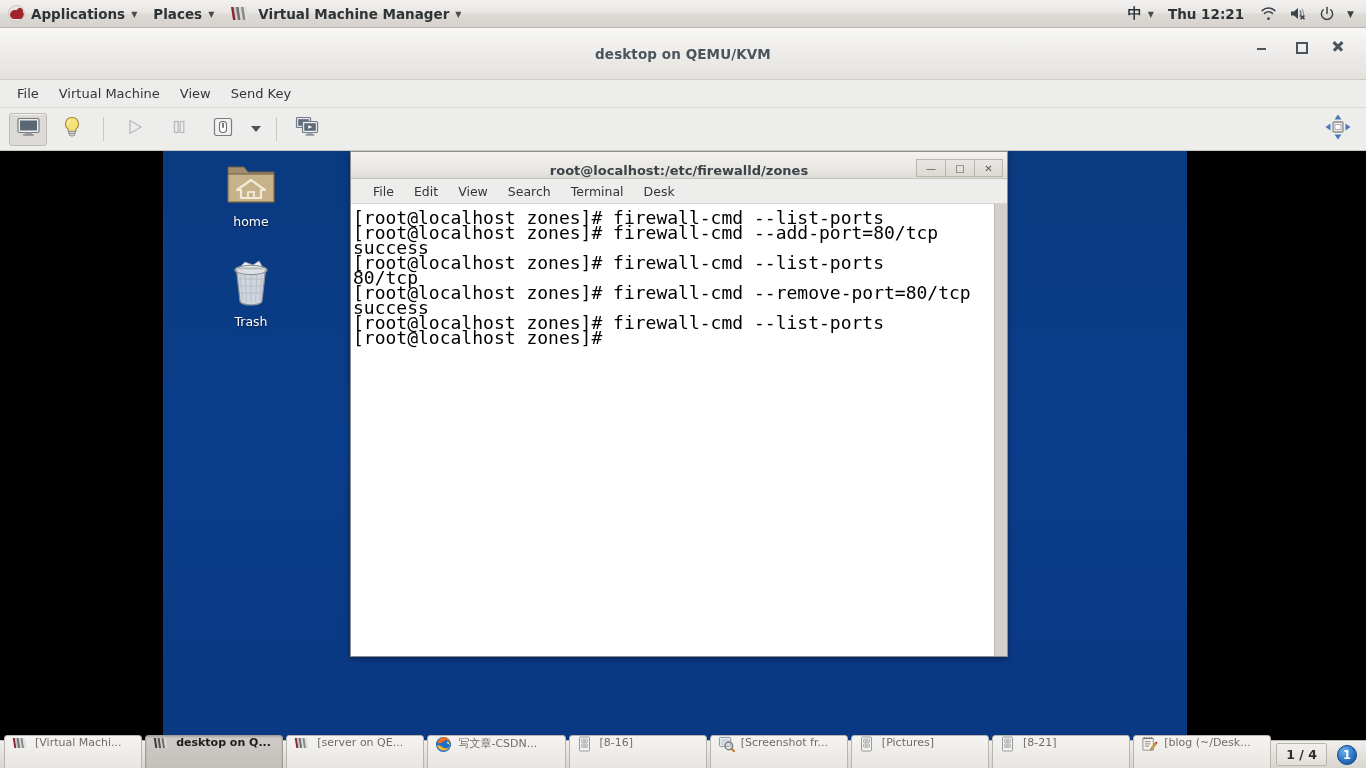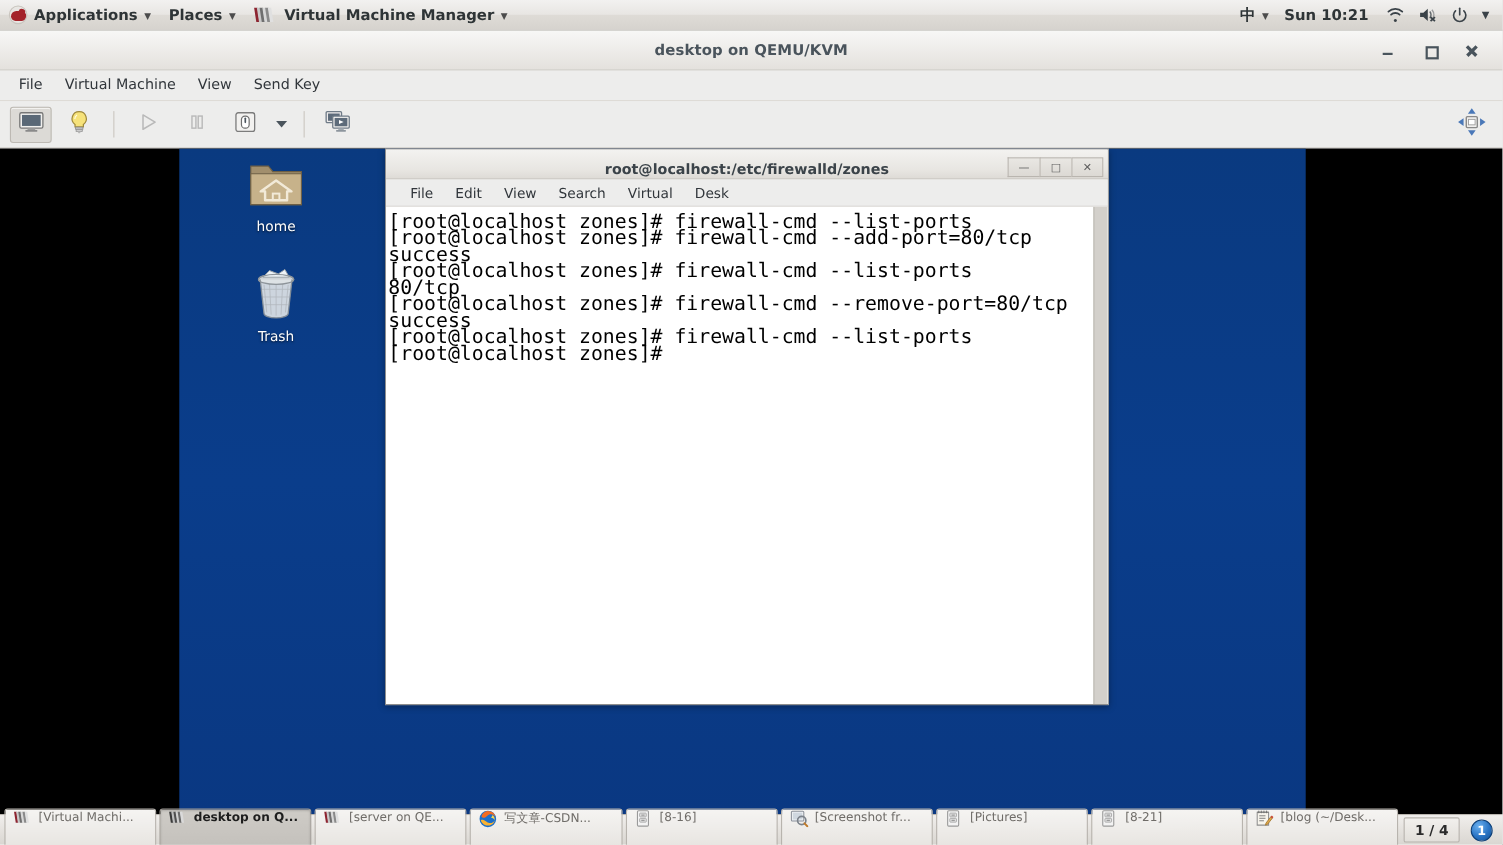--- a/index.html
+++ b/index.html
@@ -48,21 +48,21 @@
   .gp-ime { font-size:14px; font-weight:600; padding:0 4px 0 8px; }
   .tray-ico { padding:0 6px; display:flex; align-items:center; }
 
   
   .vmm-window {
     position:absolute; left:0; top:28px; width:1366px; height:712px;
     background:#ededed;
     display:flex; flex-direction:column;
   }
   .vmm-titlebar {
-    height:36px; position:relative;
+    height:52px; position:relative;
     background: linear-gradient(to bottom,#f7f7f6 0%, #eceae7 60%, #e4e1dd 100%);
     border-bottom:1px solid #cfccc7;
     display:flex; align-items:center; justify-content:center;
   }
   .vmm-title { font-size:13.5px; font-weight:700; color:#4a545c; letter-spacing:.1px; }
   .win-buttons { position:absolute; right:8px; top:0; height:36px; display:flex; align-items:center; gap:22px; padding-right:12px;}
   .win-btn { width:16px; height:16px; position:relative; cursor:default; color:#49545c; }
   .wb-min::after{ content:""; position:absolute; left:3px; top:10px; width:9px; height:2px; background:#49545c;}
   .wb-max::after{ content:""; position:absolute; left:4px; top:4px; width:8px; height:8px; border:2px solid #49545c;}
   .wb-close::before,.wb-close::after{ content:""; position:absolute; left:2px; top:7px; width:12px; height:2.5px; background:#49545c;}
@@ -221,21 +221,21 @@
         <span class="arrow">▼</span>
       </div>
 
     </div>
 
     <div class="gp-right">
       <div class="gp-item" style="padding:0 4px;">
         <span class="gp-ime" style="padding:0;">中</span>
         <span class="arrow">▼</span>
       </div>
-      <div class="gp-clock">Sun 10:21</div>
+      <div class="gp-clock">Thu 12:21</div>
       <div class="tray-ico">
         <svg width="17" height="15" viewBox="0 0 17 15">
           <path d="M8.5,11.2 a1.4,1.4 0 1,0 0.01,0" fill="#3b4349"></path>
           <path d="M4.6,7.4 a5.6,5.6 0 0,1 7.8,0" stroke="#3b4349" stroke-width="1.6" fill="none" stroke-linecap="round"></path>
           <path d="M2.2,4.6 a9.1,9.1 0 0,1 12.6,0" stroke="#3b4349" stroke-width="1.6" fill="none" stroke-linecap="round"></path>
         </svg>
       </div>
       <div class="tray-ico">
         <svg width="18" height="15" viewBox="0 0 18 15">
           <path d="M2,5.5 L5,5.5 L9,2 L9,13 L5,9.5 L2,9.5 Z" fill="#3b4349"></path>
@@ -413,21 +413,21 @@
               <div class="twb">□</div>
               <div class="twb">✕</div>
             </div>
           </div>
 
           <div class="term-menubar">
             <div class="menu-item">File</div>
             <div class="menu-item">Edit</div>
             <div class="menu-item">View</div>
             <div class="menu-item">Search</div>
-            <div class="menu-item">Virtual</div>
+            <div class="menu-item">Terminal</div>
             <div class="menu-item">Desk</div>
           </div>
 
           <div class="term-body">
             <div class="term-text">[root@localhost zones]# firewall-cmd --list-ports
 [root@localhost zones]# firewall-cmd --add-port=80/tcp
 success
 [root@localhost zones]# firewall-cmd --list-ports
 80/tcp
 [root@localhost zones]# firewall-cmd --remove-port=80/tcp

